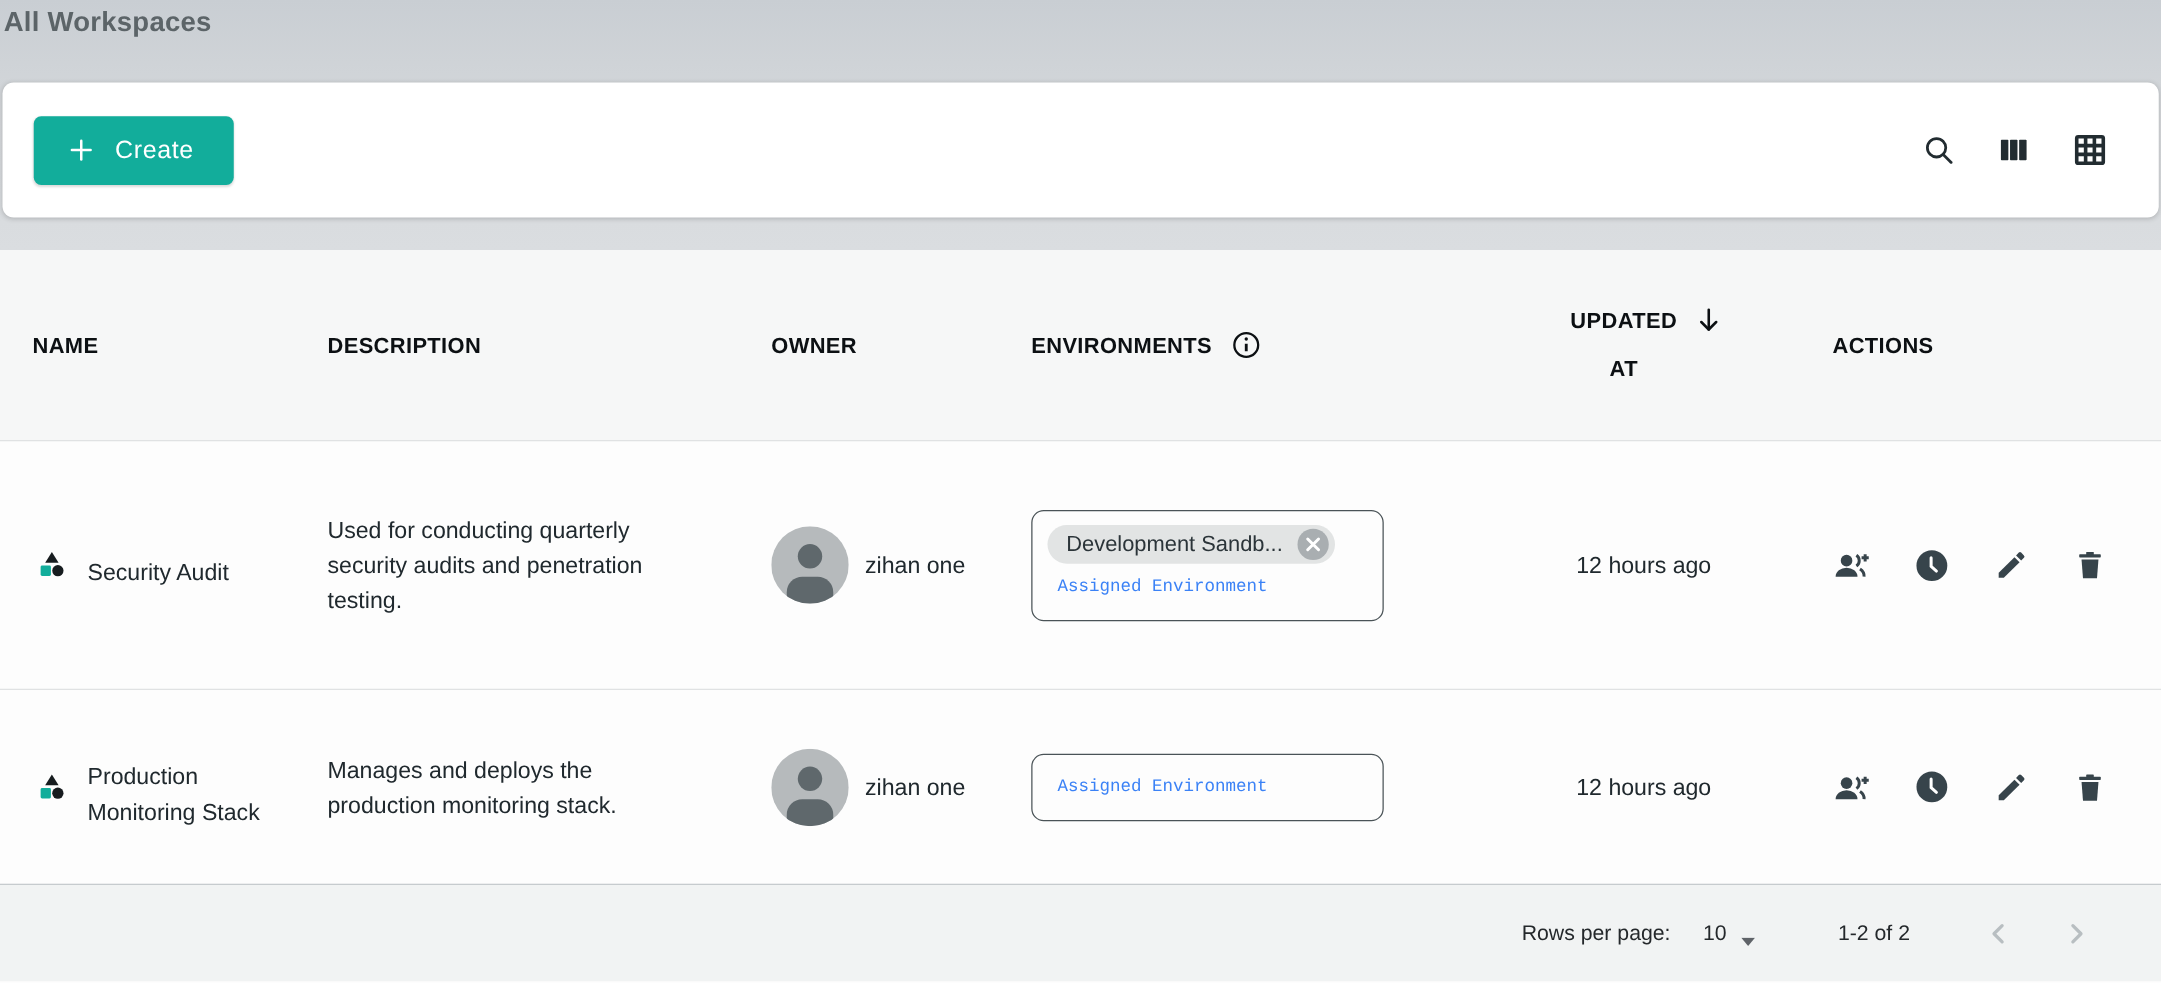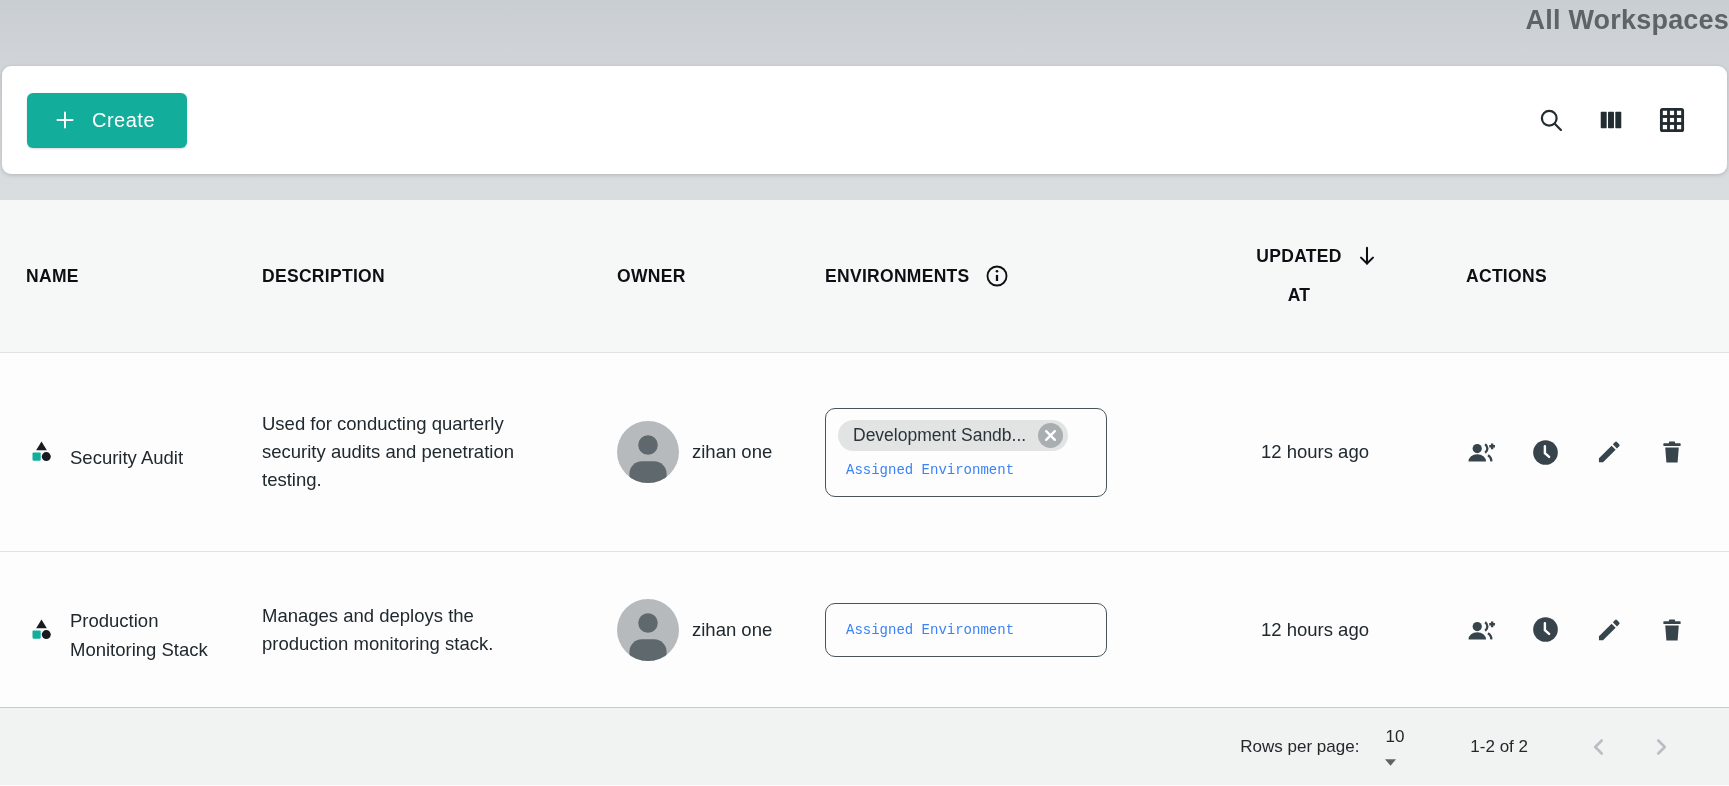--- a/index.html
+++ b/index.html
@@ -10,26 +10,25 @@
     background: #fdfdfd;
   }
 
   
   .top-section {
     height: 200px;
     background: linear-gradient(180deg, #c9ced3 0%, #d6d9dc 55%, #dadde0 100%);
     position: relative;
   }
   .page-title {
-    font-size: 27px;
+    font-size: 22px;
     font-weight: 700;
     color: #5c6468;
     padding: 5px 0 0 3px;
     letter-spacing: 0.2px;
-    text-align: right;
   }
   .toolbar-card {
     position: absolute;
     left: 2px; right: 2px; top: 66px;
     height: 108px;
     background: #ffffff;
     border-radius: 9px;
     box-shadow: 0 1px 4px rgba(0,0,0,0.18);
     display: flex;
     align-items: center;
@@ -141,23 +140,23 @@
     border-top: 1.5px solid #c6cbce;
     display: flex;
     align-items: center;
     justify-content: flex-end;
     padding-right: 55px;
     font-size: 17px;
     color: #24282b;
   }
   .rpp-label { margin-right: 26px; }
   .rpp-select {
-    display: inline-flex; align-items: flex-start; gap: 12px;
+    display: inline-flex; align-items: flex-end; gap: 12px;
     background: none; border: none; font: inherit; color: inherit;
-    cursor: pointer; margin-right: 66px; flex-direction: column;
+    cursor: pointer; margin-right: 66px;
   }
   .range-label { margin-right: 58px; }
   .pager-btn {
     background: none; border: none; padding: 0; cursor: pointer;
     color: #b8bec1; display: inline-flex;
   }
   .pager-btn + .pager-btn { margin-left: 36px; }
 
   svg { display: block; }
 </style>

